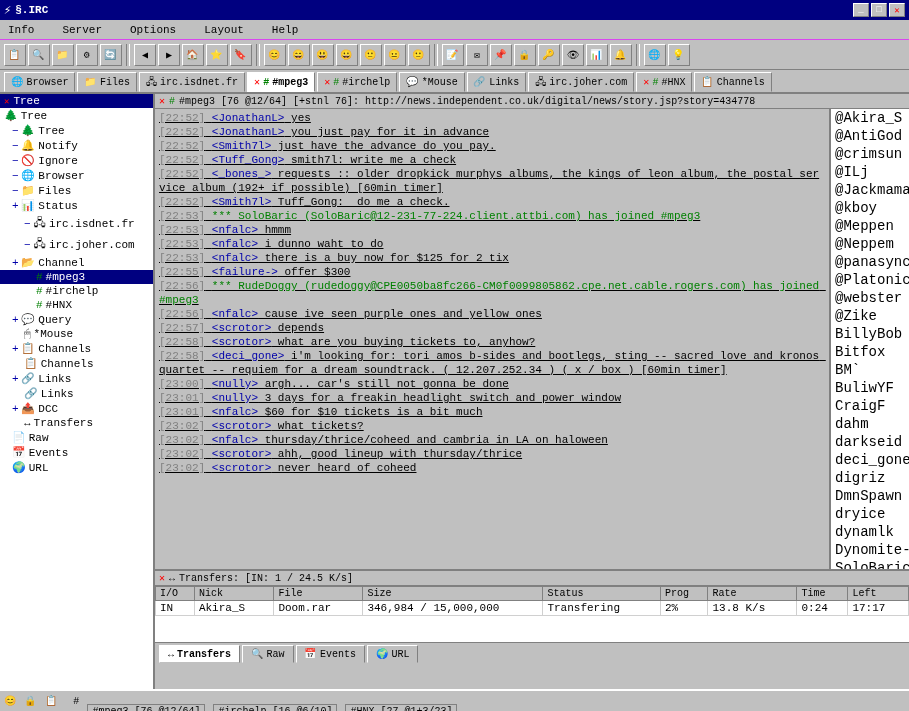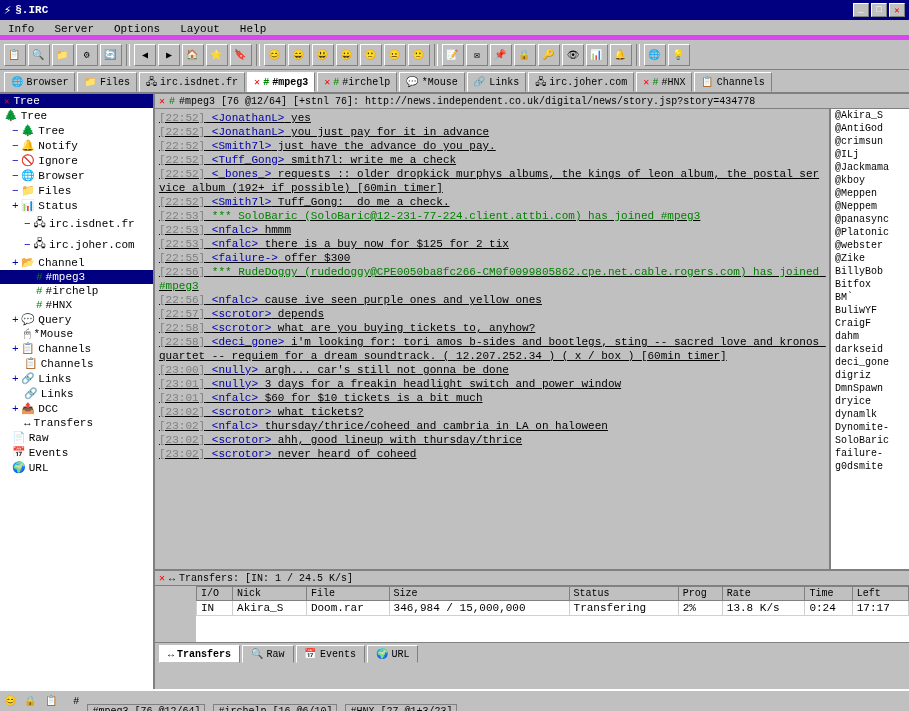--- a/index.html
+++ b/index.html
@@ -23,26 +23,26 @@
       border: 1px solid;
       border-color: #ffffff #808080 #808080 #ffffff;
       font-size: 9px;
       display: flex; align-items: center; justify-content: center;
       cursor: pointer;
     }
     
     
     .menu-bar {
       background: #c0c0c0;
-      border-bottom: 5px solid #d946ef;
+      border-bottom: 1px solid #d946ef;
       padding: 2px 4px;
       display: flex;
-      gap: 12px;
+      gap: 20px;
       height: 20px;
-      align-items: flex-start;
+      align-items: flex-end;
     }
     .menu-item { font-size: 11px; cursor: pointer; padding: 1px 4px; }
     
     
     .toolbar {
       background: #c0c0c0;
       border-bottom: 1px solid #808080;
       padding: 2px 4px;
       display: flex;
       align-items: center;
@@ -140,21 +140,21 @@
     .time { color: #808080; }
     .nick { color: #0000aa; }
     .system { color: #008000; text-align: right; }
     
     
     .user-list {
       width: 80px;
       background: #ffffff;
       border-left: 2px solid #808080;
       overflow-y: auto;
-      font-size: 10px;
+      font-size: 14px;
       flex-shrink: 0;
     }
     .user-item {
       padding: 1px 4px;
       cursor: pointer;
       white-space: nowrap;
     }
     
     
     .transfer-table {
@@ -247,21 +247,20 @@
       background: #c0c0c0;
       padding: 1px 4px;
       font-size: 10px;
       border-bottom: 1px solid #808080;
       display: flex; align-items: center; gap: 4px;
     }
     
     .transfer-content {
       background: #ffffff;
       height: 56px;
-      margin-left: 41px;
     }
   </style>
 </head>
 <body>
 
 <div class="full-layout">
 
   <div class="title-bar">
     <div class="title-bar-left">
       <span style="font-size:12px;">⚡</span>
@@ -493,20 +492,21 @@
 
         <div class="chat-messages" style="flex:1;">
           <div class="chat-line"><span class="time">[22:52]</span> <span class="nick">&lt;JonathanL&gt;</span> yes</div>
           <div class="chat-line"><span class="time">[22:52]</span> <span class="nick">&lt;JonathanL&gt;</span> you just pay for it in advance</div>
           <div class="chat-line"><span class="time">[22:52]</span> <span class="nick">&lt;Smith7l&gt;</span> just have the advance do you pay.</div>
           <div class="chat-line"><span class="time">[22:52]</span> <span class="nick">&lt;Tuff_Gong&gt;</span> smith7l: write me a check</div>
           <div class="chat-line"><span class="time">[22:52]</span> <span class="nick">&lt;_bones_&gt;</span> requests :: older dropkick murphys albums, the kings of leon album, the postal service album (192+ if possible) [60min timer]</div>
           <div class="chat-line"><span class="time">[22:52]</span> <span class="nick">&lt;Smith7l&gt;</span> Tuff_Gong:  do me a check.</div>
           <div class="chat-line"><span class="time">[22:53]</span> <span class="system">*** SoloBaric (SoloBaric@12-231-77-224.client.attbi.com) has joined #mpeg3</span></div>
           <div class="chat-line"><span class="time">[22:53]</span> <span class="nick">&lt;nfalc&gt;</span> hmmm</div>
+          <div class="chat-line"><span class="time">[22:53]</span> <span class="nick">&lt;nfalc&gt;</span> i dunno waht to do</div>
           <div class="chat-line"><span class="time">[22:53]</span> <span class="nick">&lt;nfalc&gt;</span> there is a buy now for $125 for 2 tix</div>
           <div class="chat-line"><span class="time">[22:55]</span> <span class="nick">&lt;failure-&gt;</span> offer $300</div>
           <div class="chat-line"><span class="time">[22:56]</span> <span class="system">*** RudeDoggy (rudedoggy@CPE0050ba8fc266-CM0f0099805862.cpe.net.cable.rogers.com) has joined #mpeg3</span></div>
           <div class="chat-line"><span class="time">[22:56]</span> <span class="nick">&lt;nfalc&gt;</span> cause ive seen purple ones and yellow ones</div>
           <div class="chat-line"><span class="time">[22:57]</span> <span class="nick">&lt;scrotor&gt;</span> depends</div>
           <div class="chat-line"><span class="time">[22:58]</span> <span class="nick">&lt;scrotor&gt;</span> what are you buying tickets to, anyhow?</div>
           <div class="chat-line"><span class="time">[22:58]</span> <span class="nick">&lt;deci_gone&gt;</span> i'm looking for: tori amos b-sides and bootlegs, sting -- sacred love and kronos quartet -- requiem for a dream soundtrack. ( 12.207.252.34 ) ( x / box ) [60min timer]</div>
           <div class="chat-line"><span class="time">[23:00]</span> <span class="nick">&lt;nully&gt;</span> argh... car's still not gonna be done</div>
           <div class="chat-line"><span class="time">[23:01]</span> <span class="nick">&lt;nully&gt;</span> 3 days for a freakin headlight switch and power window</div>
           <div class="chat-line"><span class="time">[23:01]</span> <span class="nick">&lt;nfalc&gt;</span> $60 for $10 tickets is a bit much</div>

